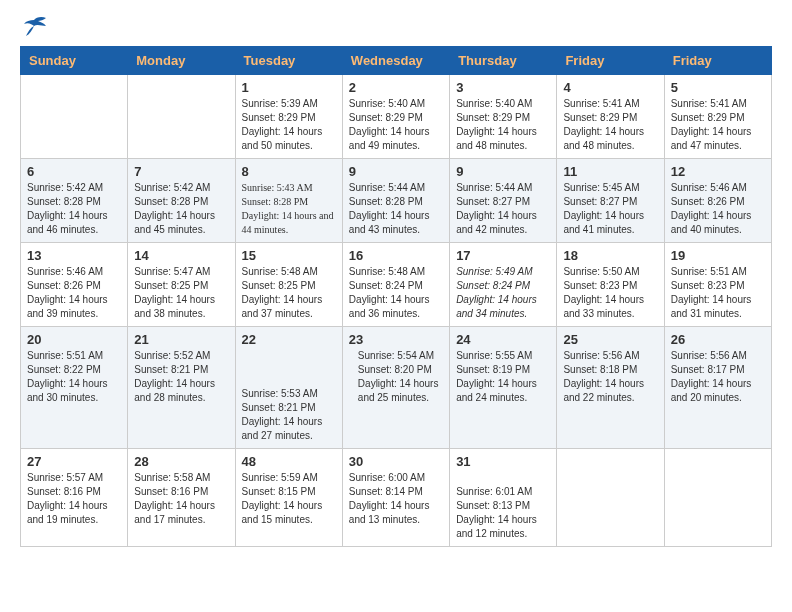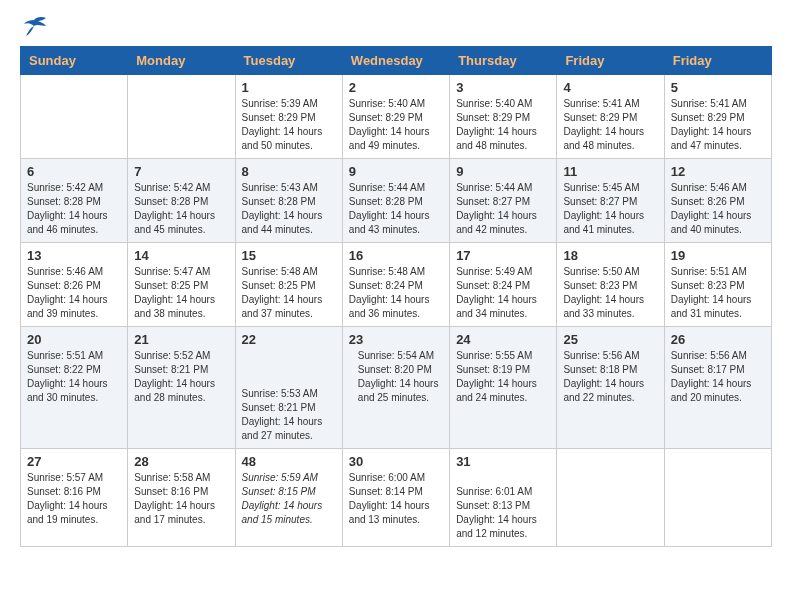--- a/index.html
+++ b/index.html
@@ -155,21 +155,21 @@
 Daylight: 14 hours and 46 minutes.</div>
         </td>
         <td>
           <span class="day-number">7</span>
           <div class="day-info" style="white-space: pre-line;">Sunrise: 5:42 AM
 Sunset: 8:28 PM
 Daylight: 14 hours and 45 minutes.</div>
         </td>
         <td>
           <span class="day-number">8</span>
-          <div class="day-info" style="white-space: pre-line;">Sunrise: 5:43 AM
+          <div class="day-info" style="white-space: pre-line; font-family: Liberation Serif, serif;">Sunrise: 5:43 AM
 Sunset: 8:28 PM
 Daylight: 14 hours and 44 minutes.</div>
         </td>
         <td>
           <span class="day-number">9</span>
           <div class="day-info" style="white-space: pre-line;">Sunrise: 5:44 AM
 Sunset: 8:28 PM
 Daylight: 14 hours and 43 minutes.</div>
         </td>
         <td>
@@ -211,21 +211,21 @@
 Daylight: 14 hours and 37 minutes.</div>
         </td>
         <td>
           <span class="day-number">16</span>
           <div class="day-info" style="white-space: pre-line;">Sunrise: 5:48 AM
 Sunset: 8:24 PM
 Daylight: 14 hours and 36 minutes.</div>
         </td>
         <td>
           <span class="day-number">17</span>
-          <div class="day-info" style="white-space: pre-line;">Sunrise: 5:49 AM
+          <div class="day-info" style="white-space: pre-line; font-style: italic;">Sunrise: 5:49 AM
 Sunset: 8:24 PM
 Daylight: 14 hours and 34 minutes.</div>
         </td>
         <td>
           <span class="day-number">18</span>
           <div class="day-info" style="white-space: pre-line;">Sunrise: 5:50 AM
 Sunset: 8:23 PM
 Daylight: 14 hours and 33 minutes.</div>
         </td>
         <td>
@@ -287,21 +287,21 @@
 Daylight: 14 hours and 19 minutes.</div>
         </td>
         <td>
           <span class="day-number">28</span>
           <div class="day-info" style="white-space: pre-line;">Sunrise: 5:58 AM
 Sunset: 8:16 PM
 Daylight: 14 hours and 17 minutes.</div>
         </td>
         <td>
           <span class="day-number">48</span>
-          <div class="day-info" style="white-space: pre-line; font-style: italic;">Sunrise: 5:59 AM
+          <div class="day-info" style="white-space: pre-line;">Sunrise: 5:59 AM
 Sunset: 8:15 PM
 Daylight: 14 hours and 15 minutes.</div>
         </td>
         <td>
           <span class="day-number">30</span>
           <div class="day-info" style="white-space: pre-line;">Sunrise: 6:00 AM
 Sunset: 8:14 PM
 Daylight: 14 hours and 13 minutes.</div>
         </td>
         <td>

